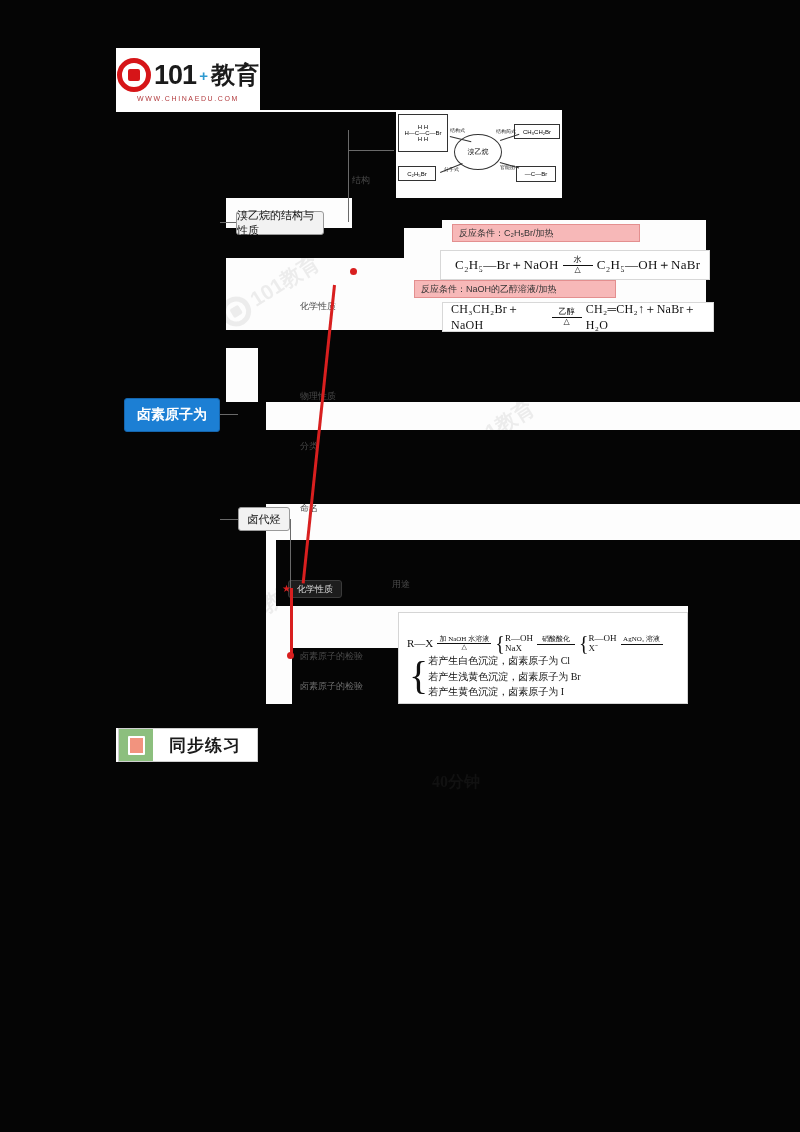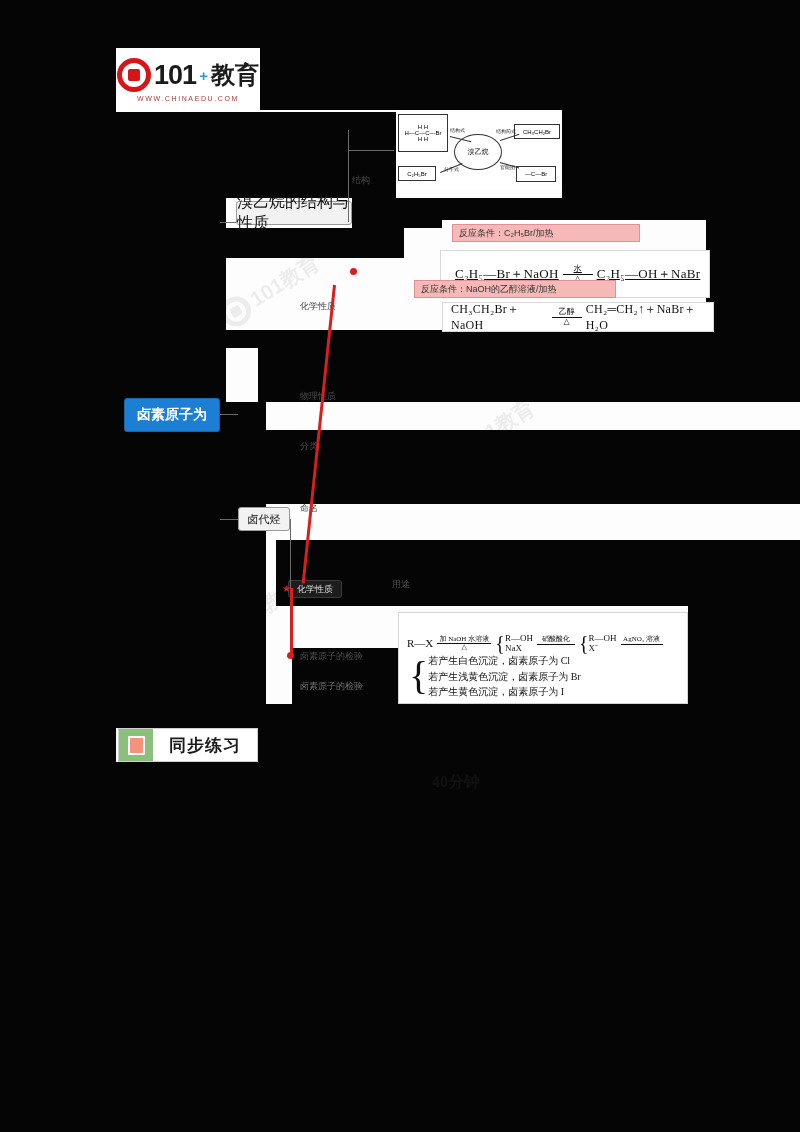--- a/index.html
+++ b/index.html
@@ -142,21 +142,21 @@
       <span class="logo-mark"></span>
       <span class="logo-101">101</span>
       <span class="logo-plus">+</span>
       <span class="logo-cn">教育</span>
     </div>
     <div class="logo-url">WWW.CHINAEDU.COM</div>
   </div>
 
   <div class="node node-blue node-main">卤素原子为</div>
 
-  <div class="node" style="left:236px;top:201px;width:116px;height:24px;font-size:16px;">溴乙烷的结构与性质</div>
+  <div class="node" style="left:236px;top:211px;width:88px;height:24px;font-size:11px;">溴乙烷的结构与性质</div>
 
   <div class="node" style="left:238px;top:507px;width:52px;height:24px;font-size:11px;">卤代烃</div>
 
   <div class="node" style="left:288px;top:580px;width:54px;height:18px;font-size:9px;background:#1d1d1d;color:#ddd;border-color:#3a3a3a;">化学性质</div>
   <span class="redstar" style="left:282px;top:583px;">★</span>
 
   <div class="bline" style="left:220px;top:222px;width:16px;height:1px;"></div>
   <div class="bline" style="left:220px;top:414px;width:18px;height:1px;"></div>
   <div class="bline" style="left:220px;top:519px;width:18px;height:1px;"></div>
   <div class="bline" style="left:348px;top:130px;width:1px;height:92px;"></div>
@@ -193,21 +193,21 @@
     <div class="rline" style="left:104px;top:30px;width:20px;transform:rotate(-18deg);"></div>
     <div class="rline" style="left:104px;top:52px;width:20px;transform:rotate(16deg);"></div>
 
     <span class="rlabel" style="left:54px;top:17px;">结构式</span>
     <span class="rlabel" style="left:100px;top:18px;">结构简式</span>
     <span class="rlabel" style="left:48px;top:56px;">分子式</span>
     <span class="rlabel" style="left:104px;top:54px;">官能团</span>
   </div>
 
   <div class="cond" style="left:452px;top:224px;width:188px;height:18px;">反应条件：C₂H₅Br/加热</div>
-  <div class="rx" style="left:440px;top:250px;width:270px;height:48px;text-decoration:underline;">
+  <div class="rx" style="left:440px;top:250px;width:270px;height:30px;">
     <span>C₂H₅—Br＋NaOH</span>
     <span class="arrow-cond">
       <span>水</span>
       <span class="bar"></span>
       <span>△</span>
     </span>
     <span>C₂H₅—OH＋NaBr</span>
   </div>
 
   <div class="cond" style="left:414px;top:280px;width:202px;height:18px;">反应条件：NaOH的乙醇溶液/加热</div>

